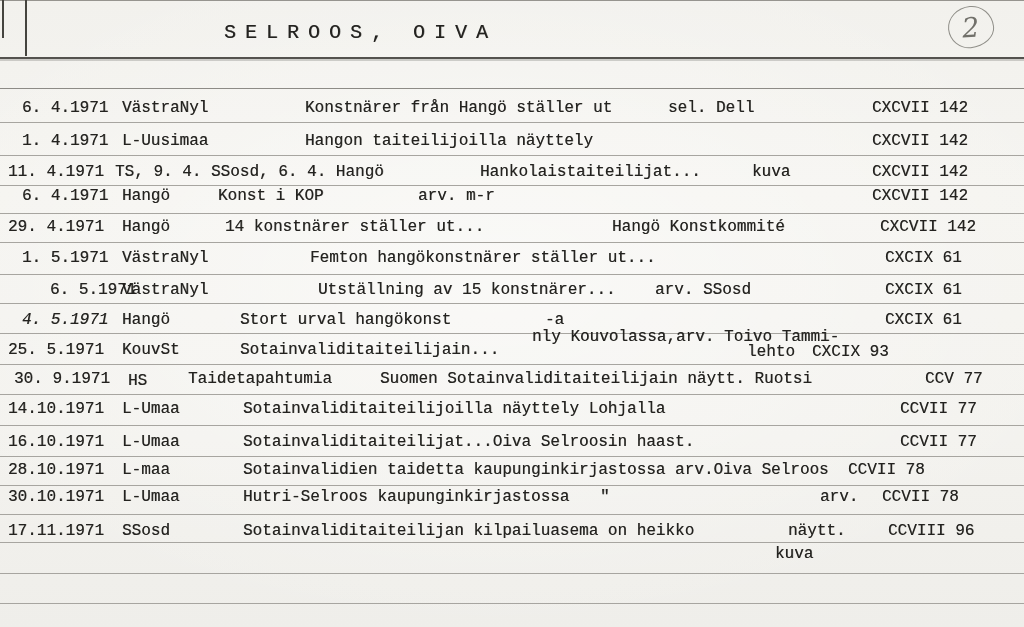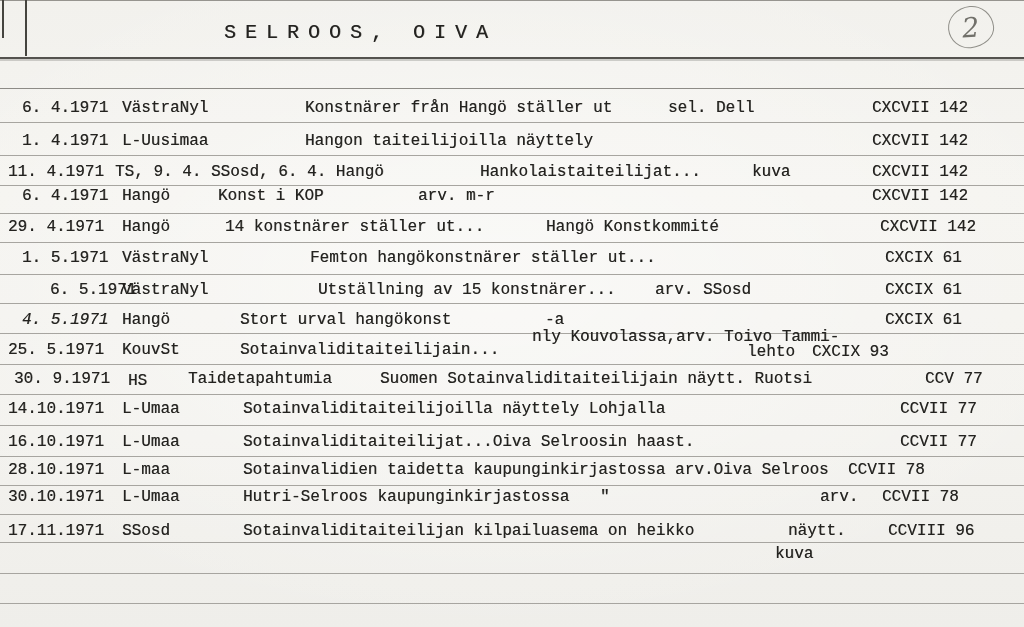--- a/index.html
+++ b/index.html
@@ -102,21 +102,21 @@
         <span class="cell" style="left: 22px; top: 188px;">6. 4.1971</span>
         <span class="cell" style="left: 122px; top: 188px;">Hangö</span>
         <span class="cell" style="left: 218px; top: 188px;">Konst i KOP</span>
         <span class="cell" style="left: 418px; top: 188px;">arv. m-r</span>
         <span class="cell" style="left: 872px; top: 188px;">CXCVII 142</span>
       </div>
       <div>
         <span class="cell" style="left: 8px; top: 219px;">29. 4.1971</span>
         <span class="cell" style="left: 122px; top: 219px;">Hangö</span>
         <span class="cell" style="left: 225px; top: 219px;">14 konstnärer ställer ut...</span>
-        <span class="cell" style="left: 546px; top: 219px;">Hangö Konstkommité</span>
+        <span class="cell" style="left: 612px; top: 219px;">Hangö Konstkommité</span>
         <span class="cell" style="left: 880px; top: 219px;">CXCVII 142</span>
       </div>
       <div>
         <span class="cell" style="left: 22px; top: 250px;">1. 5.1971</span>
         <span class="cell" style="left: 122px; top: 250px;">VästraNyl</span>
         <span class="cell" style="left: 310px; top: 250px;">Femton hangökonstnärer ställer ut...</span>
         <span class="cell" style="left: 885px; top: 250px;">CXCIX 61</span>
       </div>
       <div>
         <span class="cell" style="left: 22px; top: 282px; margin-left: 28px;">6. 5.1971</span>

